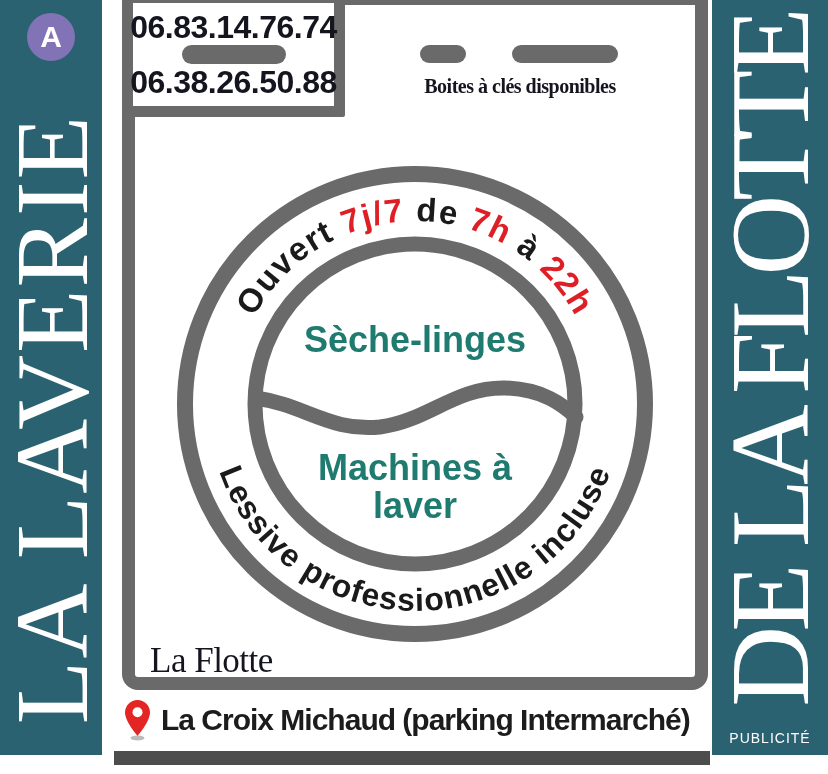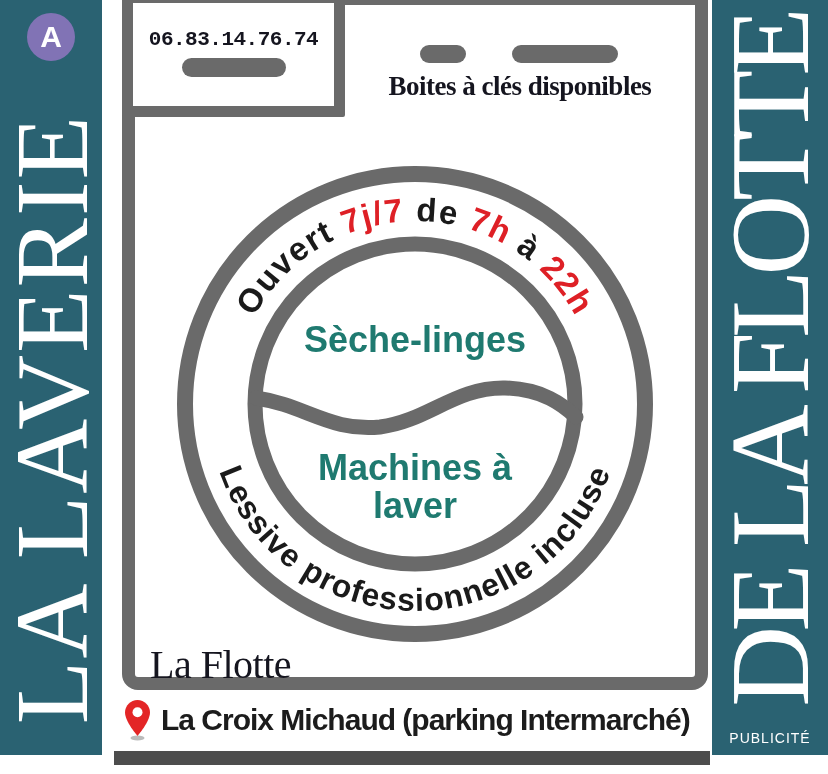--- a/index.html
+++ b/index.html
@@ -26,45 +26,45 @@
            display:flex;align-items:center;justify-content:center;}
 
   
   .frame{left:122px;top:-8px;width:586px;height:698px;box-sizing:border-box;
          border:13px solid var(--gray);border-radius:6px 6px 16px 16px;}
 
   
   .drawer{left:122px;top:-8px;width:223px;height:125px;box-sizing:border-box;
           border:11px solid var(--gray);background:#fff;border-radius:2px;
           display:flex;flex-direction:column;align-items:center;justify-content:center;}
-  .phone{font-family:Liberation Mono, monospace;font-weight:bold;
-         font-size:21px;letter-spacing:-0.5px;color:var(--serif-ink);line-height:26px;text-align:center;}
+  .phone{font-family:Liberation Sans, sans-serif;font-weight:bold;
+         font-size:32px;letter-spacing:-0.5px;color:var(--serif-ink);line-height:26px;text-align:center;}
   .drawer-bar{width:104px;height:19px;border-radius:10px;background:var(--gray);margin:5px 0;}
 
   
   .pill{background:var(--gray);border-radius:9px;height:18px;top:45px;}
   .pill-small{left:420px;width:46px;}
   .pill-large{left:512px;width:106px;}
 
   .keynote{left:380px;top:72px;width:280px;text-align:center;
            font-family:"Liberation Serif","DejaVu Serif",serif;font-weight:bold;
-           font-size:27px;line-height:28px;letter-spacing:-0.5px;color:var(--serif-ink);}
+           font-size:20px;line-height:28px;letter-spacing:-0.5px;color:var(--serif-ink);}
 
   
   .door{left:0;top:0;}
   .ring{fill:none;stroke:var(--gray);}
   .wave{fill:none;stroke:var(--gray);stroke-width:15;stroke-linecap:round;}
   .arc-text{font-family:"Liberation Sans","DejaVu Sans",sans-serif;font-weight:bold;}
   .arc-text .k{fill:var(--ink);}
   .arc-text .r{fill:var(--red);}
   .drum-label{font-family:"Liberation Sans","DejaVu Sans",sans-serif;font-weight:bold;
               fill:var(--teal-text);font-size:36px;text-anchor:middle;}
 
   .city{left:150px;top:641px;font-family:"Liberation Serif","DejaVu Serif",serif;
-        font-size:40px;letter-spacing:-0.5px;color:var(--serif-ink);}
+        font-size:35px;letter-spacing:-0.5px;color:var(--serif-ink);}
 
   
   .address-bar{left:114px;top:690px;width:596px;height:59px;background:#fff;
                display:flex;align-items:center;}
   .pin{margin-left:10px;flex:0 0 auto;}
   .address{margin-left:10px;font-weight:bold;font-size:30px;letter-spacing:-1px;
            color:#1c1c1c;white-space:nowrap;}
   .bottom-bar{left:114px;top:751px;width:596px;height:14px;background:var(--dark-bar);}
 </style>
 </head>
@@ -88,20 +88,21 @@
 <div class="abs pill pill-small"></div>
 <div class="abs pill pill-large"></div>
 
 <div class="abs keynote">
   <div>Boites à clés disponibles</div>
 </div>
 
 <div class="abs drawer">
   <div class="phone">06.83.14.76.74</div>
   <div class="drawer-bar"></div>
+  <div class="phone">06.38.26.50.88</div>
 </div>
 
 <svg class="abs door" width="828" height="774" viewBox="0 0 828 774">
   <circle class="ring" cx="415" cy="404" r="230" stroke-width="16"></circle>
   <circle class="ring" cx="415" cy="404" r="160" stroke-width="15"></circle>
   <path class="wave" d="M 256 398 C 305 405 330 432 380 427 C 428 421 455 387 505 388 C 543 389 563 405 576 417"></path>
 
   <path id="topArc" d="M 232 404 A 183 183 0 0 1 598 404" fill="none"></path>
   <path id="botArc" d="M 208 404 A 207 207 0 0 0 622 404" fill="none"></path>
 

